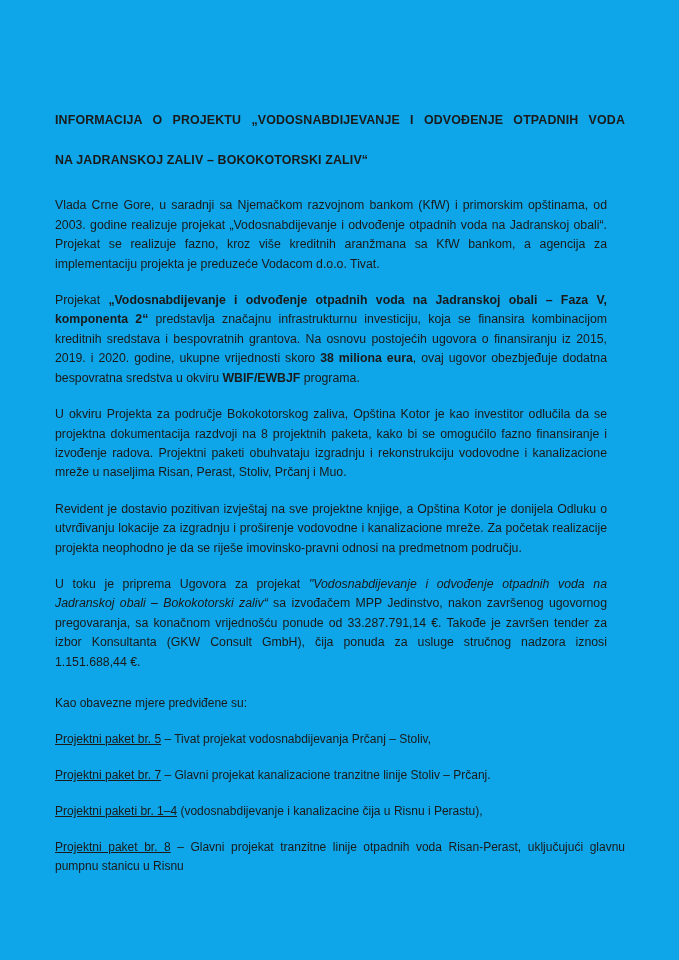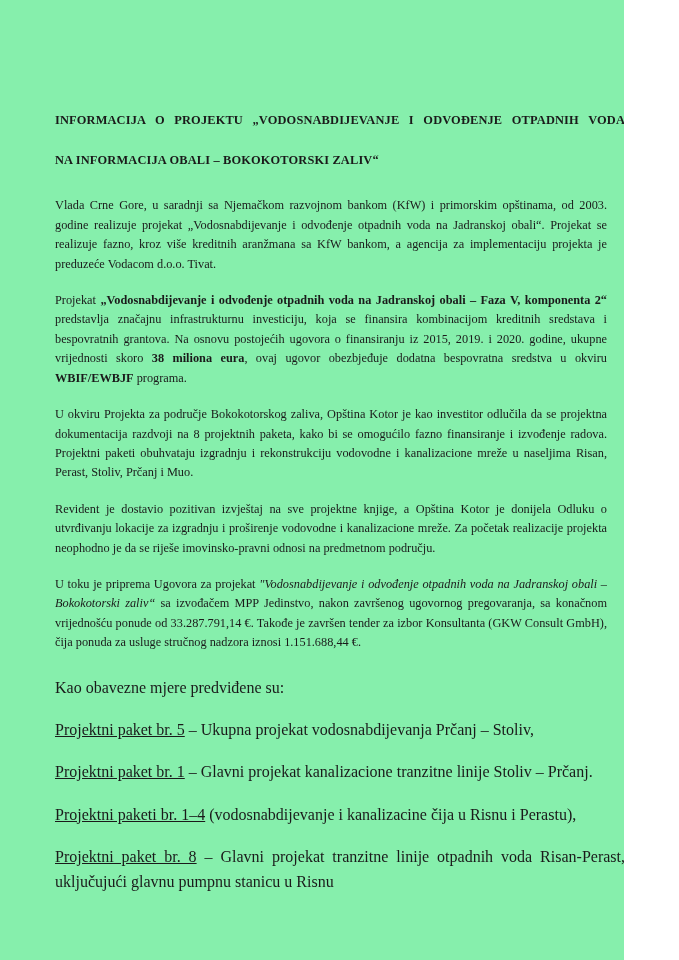--- a/index.html
+++ b/index.html
@@ -8,26 +8,25 @@
     padding: 0;
     background: #ffffff;
   }
   body {
     font-family: "Liberation Sans", sans-serif;
     color: #1a1a1a;
     -webkit-font-smoothing: antialiased;
   }
   .page {
     position: relative;
-    width: 624px;
+    width: 679px;
     height: 960px;
-    background: #86efac;
+    background: #0ea5e9;
     box-sizing: border-box;
     overflow: hidden;
-    font-family: Liberation Serif, serif;
   }
   .content {
     position: absolute;
     left: 55px;
     top: 110px;
     width: 570px;
   }
   .doc-title {
     font-size: 12.4px;
     font-weight: bold;
@@ -46,56 +45,56 @@
   p.para {
     font-size: 12.3px;
     line-height: 1.58;
     margin: 0 18px 17px 0;
     text-align: justify;
     text-justify: inter-word;
   }
   p.para.last { margin-bottom: 0; }
   .spacer-block { height: 22px; }
   .list-para {
-    font-size: 16px;
+    font-size: 12px;
     line-height: 1.58;
     margin: 0 0 17px 0;
     text-align: justify;
     text-justify: inter-word;
   }
   .list-para.plain { text-align: left; }
   b, strong { font-weight: bold; }
   i, em { font-style: italic; }
   u, .u { text-decoration: underline; }
 </style>
 </head>
 <body>
 
 <div class="page">
   <div class="content">
 
-    <h1 class="doc-title"><span class="t-line1">INFORMACIJA O PROJEKTU „VODOSNABDIJEVANJE I ODVOĐENJE OTPADNIH VODA</span><span>NA INFORMACIJA OBALI – BOKOKOTORSKI ZALIV“</span></h1>
+    <h1 class="doc-title"><span class="t-line1">INFORMACIJA O PROJEKTU „VODOSNABDIJEVANJE I ODVOĐENJE OTPADNIH VODA</span><span>NA JADRANSKOJ ZALIV – BOKOKOTORSKI ZALIV“</span></h1>
 
     <p class="para"><span>Vlada Crne Gore, u saradnji sa Njemačkom razvojnom bankom (KfW) i primorskim opštinama, od 2003. godine realizuje projekat „Vodosnabdijevanje i odvođenje otpadnih voda na Jadranskoj obali“. Projekat se realizuje fazno, kroz više kreditnih aranžmana sa KfW bankom, a agencija za implementaciju projekta je preduzeće Vodacom d.o.o. Tivat.</span></p>
 
     <p class="para"><span>Projekat </span><b>„Vodosnabdijevanje i odvođenje otpadnih voda na Jadranskoj obali – Faza V, komponenta 2“</b><span> predstavlja značajnu infrastrukturnu investiciju, koja se finansira kombinacijom kreditnih sredstava i bespovratnih grantova. Na osnovu postojećih ugovora o finansiranju iz 2015, 2019. i 2020. godine, ukupne vrijednosti skoro </span><b>38 miliona eura</b><span>, ovaj ugovor obezbjeđuje dodatna bespovratna sredstva u okviru </span><b>WBIF/EWBJF</b><span> programa.</span></p>
 
     <p class="para"><span>U okviru Projekta za područje Bokokotorskog zaliva, Opština Kotor je kao investitor odlučila da se projektna dokumentacija razdvoji na 8 projektnih paketa, kako bi se omogućilo fazno finansiranje i izvođenje radova. Projektni paketi obuhvataju izgradnju i rekonstrukciju vodovodne i kanalizacione mreže u naseljima Risan, Perast, Stoliv, Prčanj i Muo.</span></p>
 
     <p class="para"><span>Revident je dostavio pozitivan izvještaj na sve projektne knjige, a Opština Kotor je donijela Odluku o utvrđivanju lokacije za izgradnju i proširenje vodovodne i kanalizacione mreže. Za početak realizacije projekta neophodno je da se riješe imovinsko-pravni odnosi na predmetnom području.</span></p>
 
     <p class="para last"><span>U toku je priprema Ugovora za projekat </span><i>"Vodosnabdijevanje i odvođenje otpadnih voda na Jadranskoj obali – Bokokotorski zaliv“</i><span>  sa izvođačem MPP Jedinstvo, nakon završenog ugovornog pregovaranja, sa konačnom vrijednošću ponude od 33.287.791,14 €. Takođe je završen tender za izbor Konsultanta (GKW Consult GmbH), čija ponuda za usluge stručnog nadzora iznosi 1.151.688,44 €.</span></p>
 
     <div class="spacer-block"></div>
 
     <p class="list-para plain"><span>Kao obavezne mjere predviđene su:</span></p>
 
-    <p class="list-para plain"><u>Projektni paket br. 5</u><span> – Ukupna projekat vodosnabdijevanja Prčanj – Stoliv,</span></p>
+    <p class="list-para plain"><u>Projektni paket br. 5</u><span> – Tivat projekat vodosnabdijevanja Prčanj – Stoliv,</span></p>
 
-    <p class="list-para plain"><u>Projektni paket br. 1</u><span> – Glavni projekat kanalizacione tranzitne linije Stoliv – Prčanj.</span></p>
+    <p class="list-para plain"><u>Projektni paket br. 7</u><span> – Glavni projekat kanalizacione tranzitne linije Stoliv – Prčanj.</span></p>
 
 
 
     <p class="list-para plain"><u>Projektni paketi br. 1–4</u><span> (vodosnabdijevanje i kanalizacine čija u Risnu i Perastu),</span></p>
 
 
     <p class="list-para"><u>Projektni paket br. 8</u><span> – Glavni projekat tranzitne linije otpadnih voda Risan-Perast, uključujući glavnu pumpnu stanicu u Risnu</span></p>
 
   </div>
 </div>

